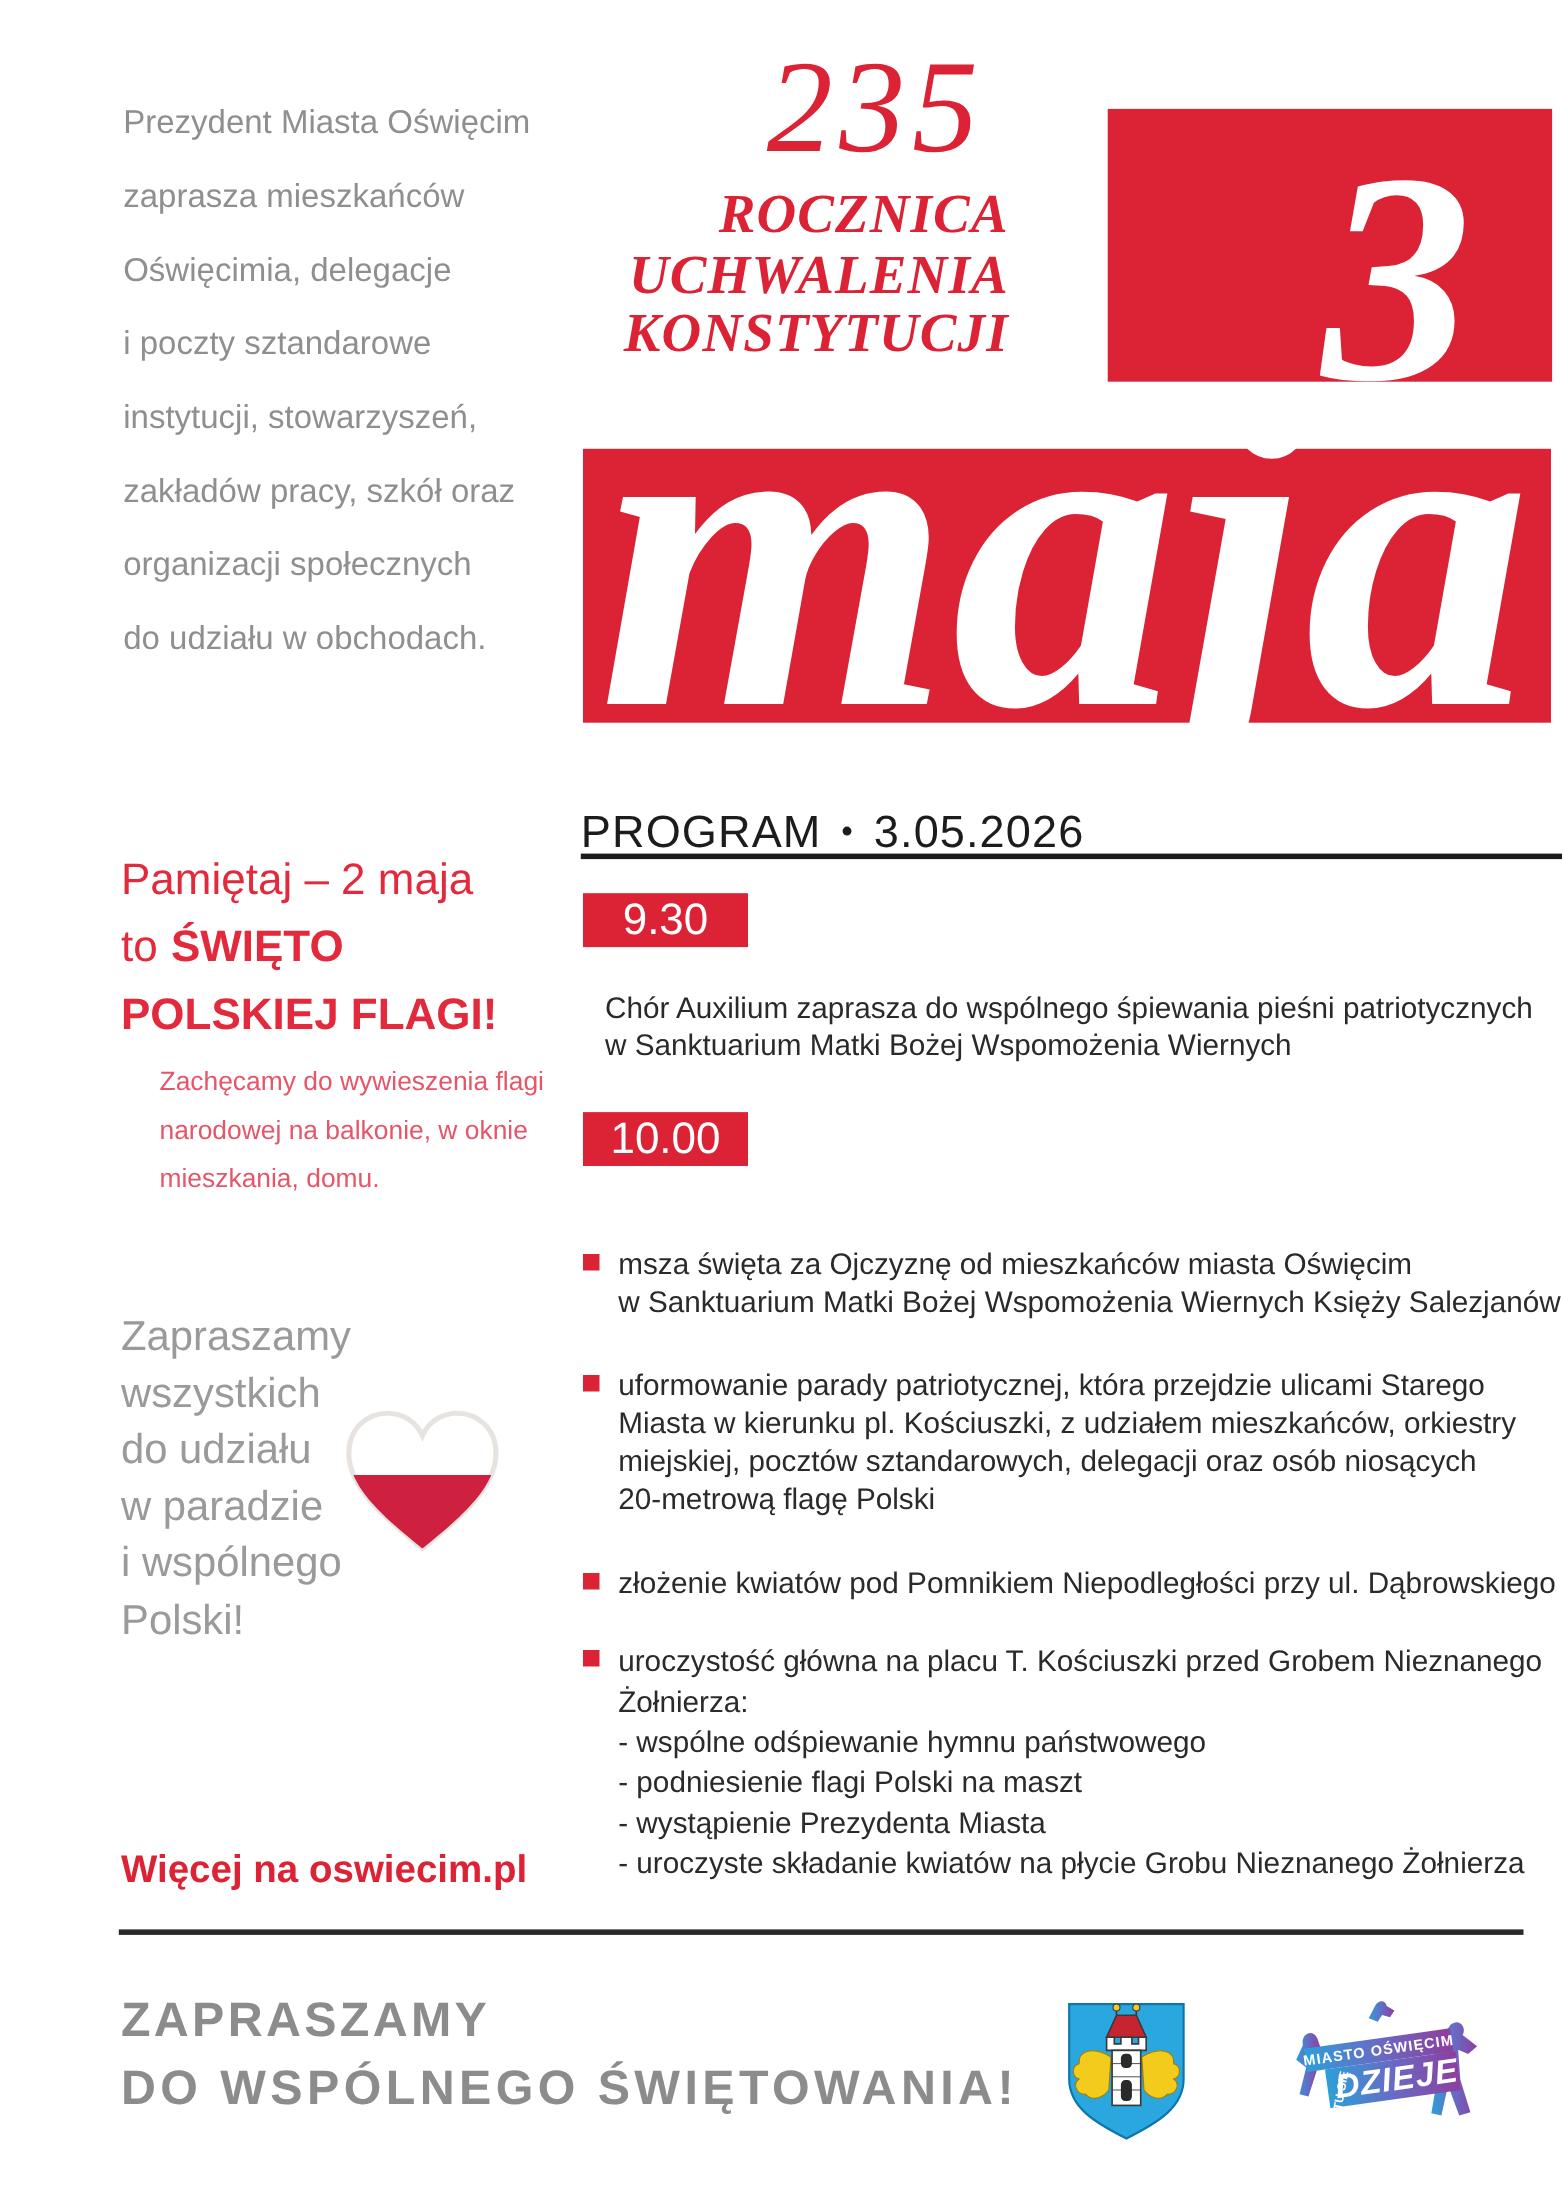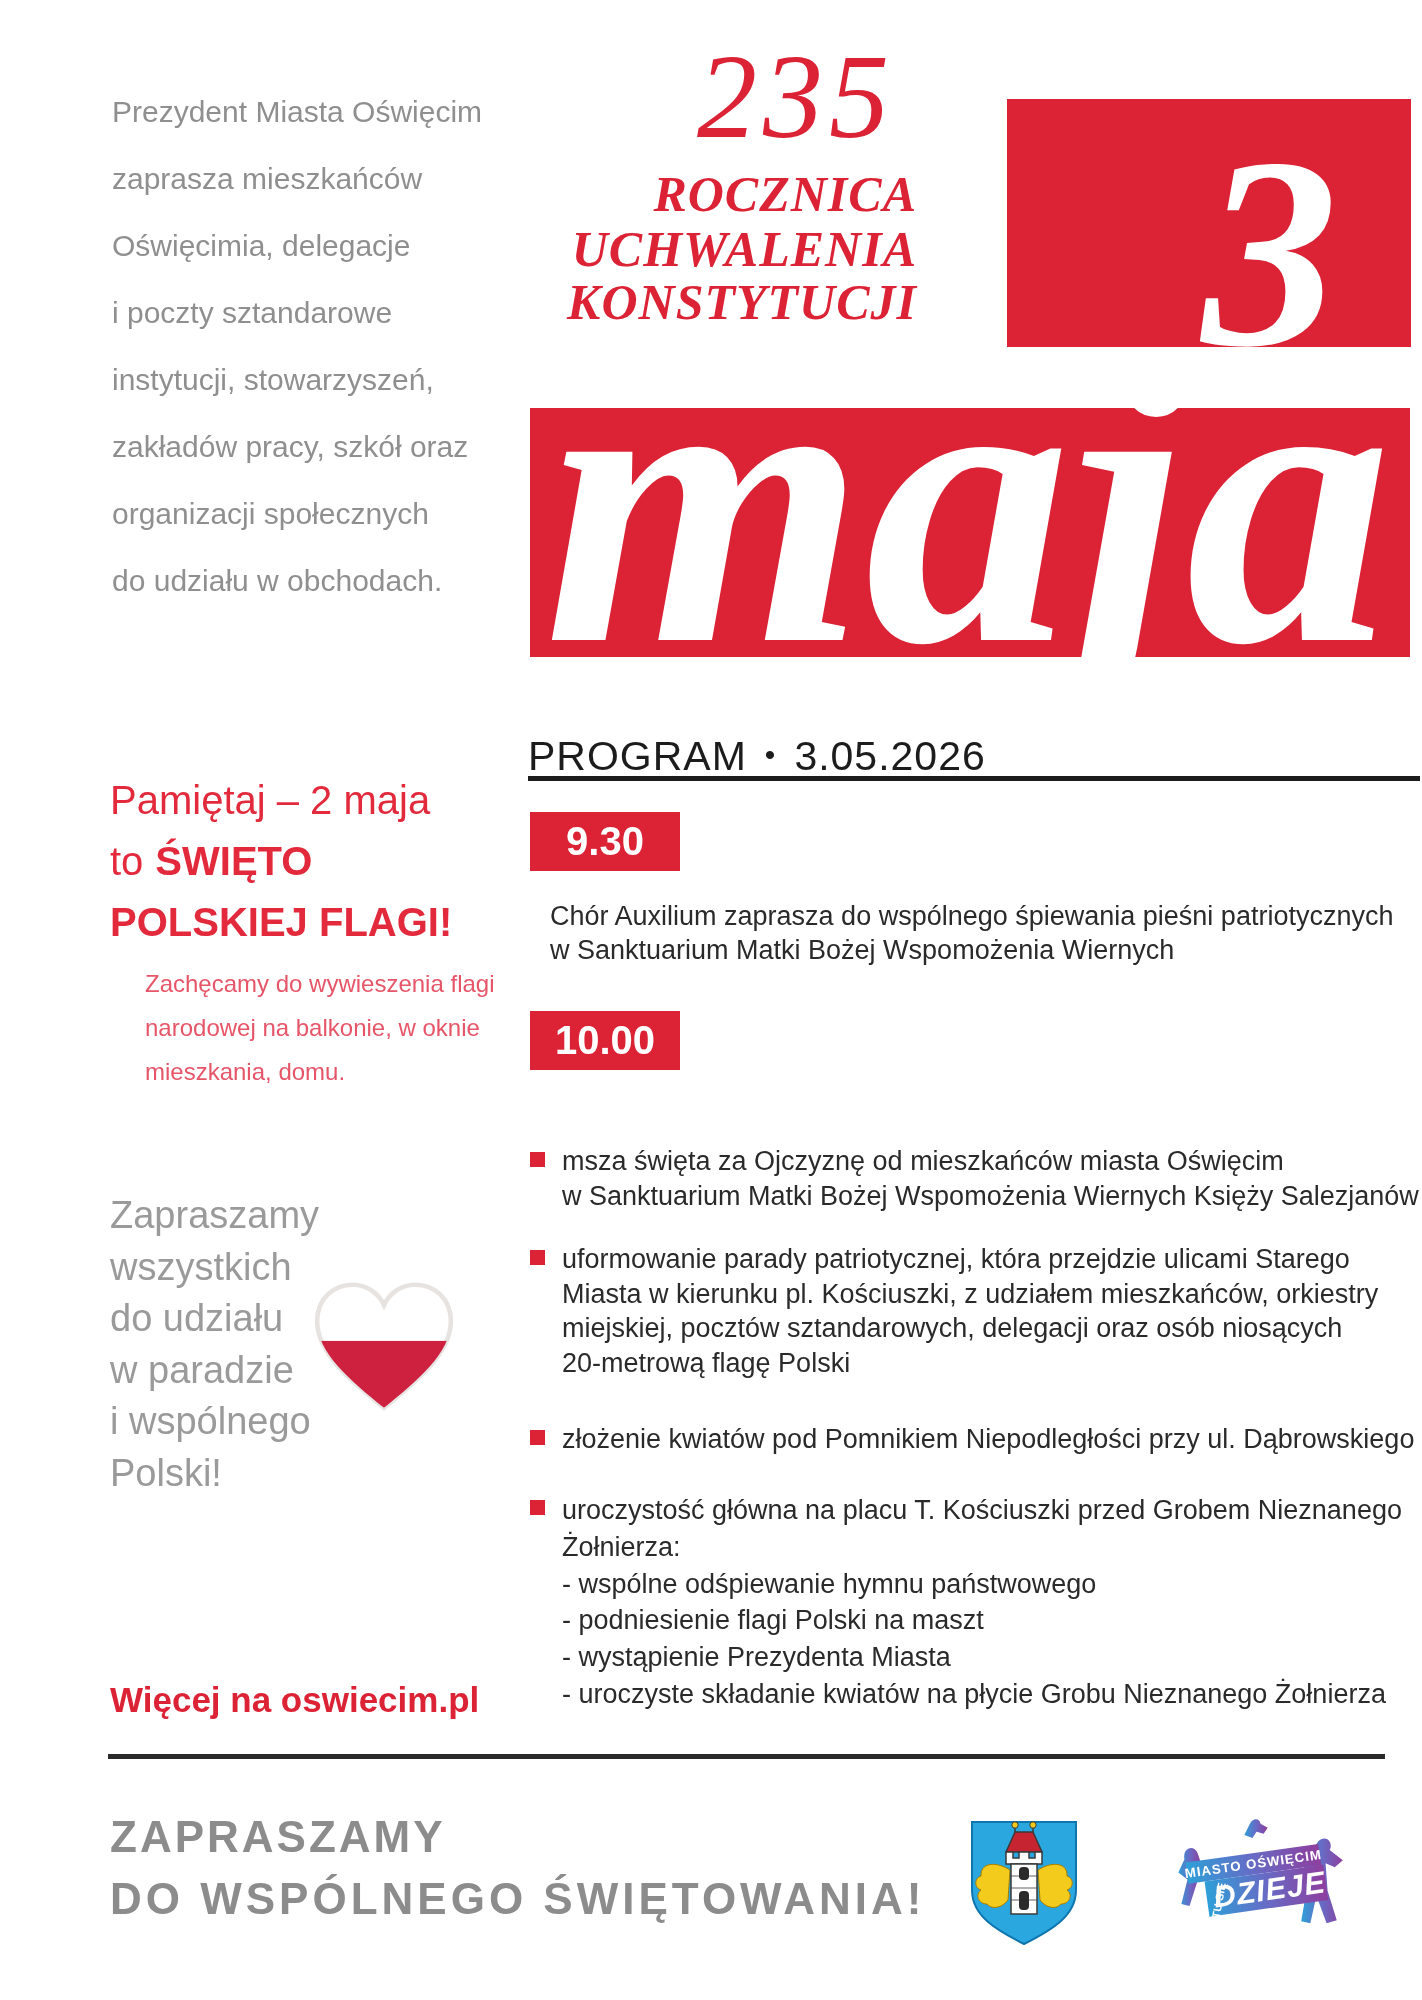--- a/index.html
+++ b/index.html
@@ -24,28 +24,28 @@
   .note{left:118px;top:962px;font-size:24px;line-height:44px;color:#E65568;margin-left:27px;}
   
   .parade{left:110px;top:1190px;font-size:38px;line-height:51.5px;color:#9A9A9A;font-weight:300;}
   .heart{left:308px;top:1276px;width:152px;height:142px;}
   .more{left:110px;top:1680px;font-size:35px;font-weight:700;color:#DC2336;}
 
   
   .program-header{left:528px;top:733px;font-size:41px;font-weight:400;color:#1D1C1C;letter-spacing:1px;}
   .sep{margin:0 18px;font-size:30px;position:relative;top:-5px;}
   .program-rule{left:528px;top:776px;width:892px;height:5px;background:#1D1C1C;}
-  .timebox{left:530px;width:150px;height:59px;background:#DC2336;color:#ffffff;font-size:40px;
-           font-weight:700;display:flex;align-items:center;justify-content:center;}
+  .timebox{left:530px;width:150px;height:49px;background:#DC2336;color:#ffffff;font-size:40px;
+           font-weight:400;display:flex;align-items:center;justify-content:center;}
   .tb1{top:812px;} .tb2{top:1011px;}
   .event-text{left:530px;top:900px;font-size:27px;line-height:33.5px;color:#2A2A2A;margin-left:20px;}
   .bullet-group{position:absolute;left:530px;display:flex;}
   .bullet-square{width:15px;height:15px;background:#DC2336;margin-top:8px;margin-right:17px;flex:none;}
   .bullet-lines{font-size:27px;line-height:34.5px;color:#2A2A2A;}
-  .g1{top:1132px;margin-top:12px;} .g2{top:1242px;} .g3{top:1422px;} .g4{top:1492px;}
+  .g1{top:1132px;} .g2{top:1242px;} .g3{top:1422px;} .g4{top:1492px;}
   .g4 .bullet-lines{line-height:36.8px;}
 
   
   .footer-rule{left:108px;top:1754px;width:1277px;height:5px;background:#2B2A2A;}
   .footer-line{left:110px;color:#8C8C8C;font-weight:700;}
   .fl1{top:1812px;font-size:44px;letter-spacing:3px;}
   .fl2{top:1874px;font-size:44px;letter-spacing:4px;}
   .crest{left:968px;top:1818px;width:112px;height:130px;}
   .citylogo{left:1156px;top:1812px;width:198px;height:128px;overflow:visible;}
   .lg-t1{fill:#ffffff;font-family:"Liberation Sans",sans-serif;font-weight:700;font-size:13px;letter-spacing:1px;}

